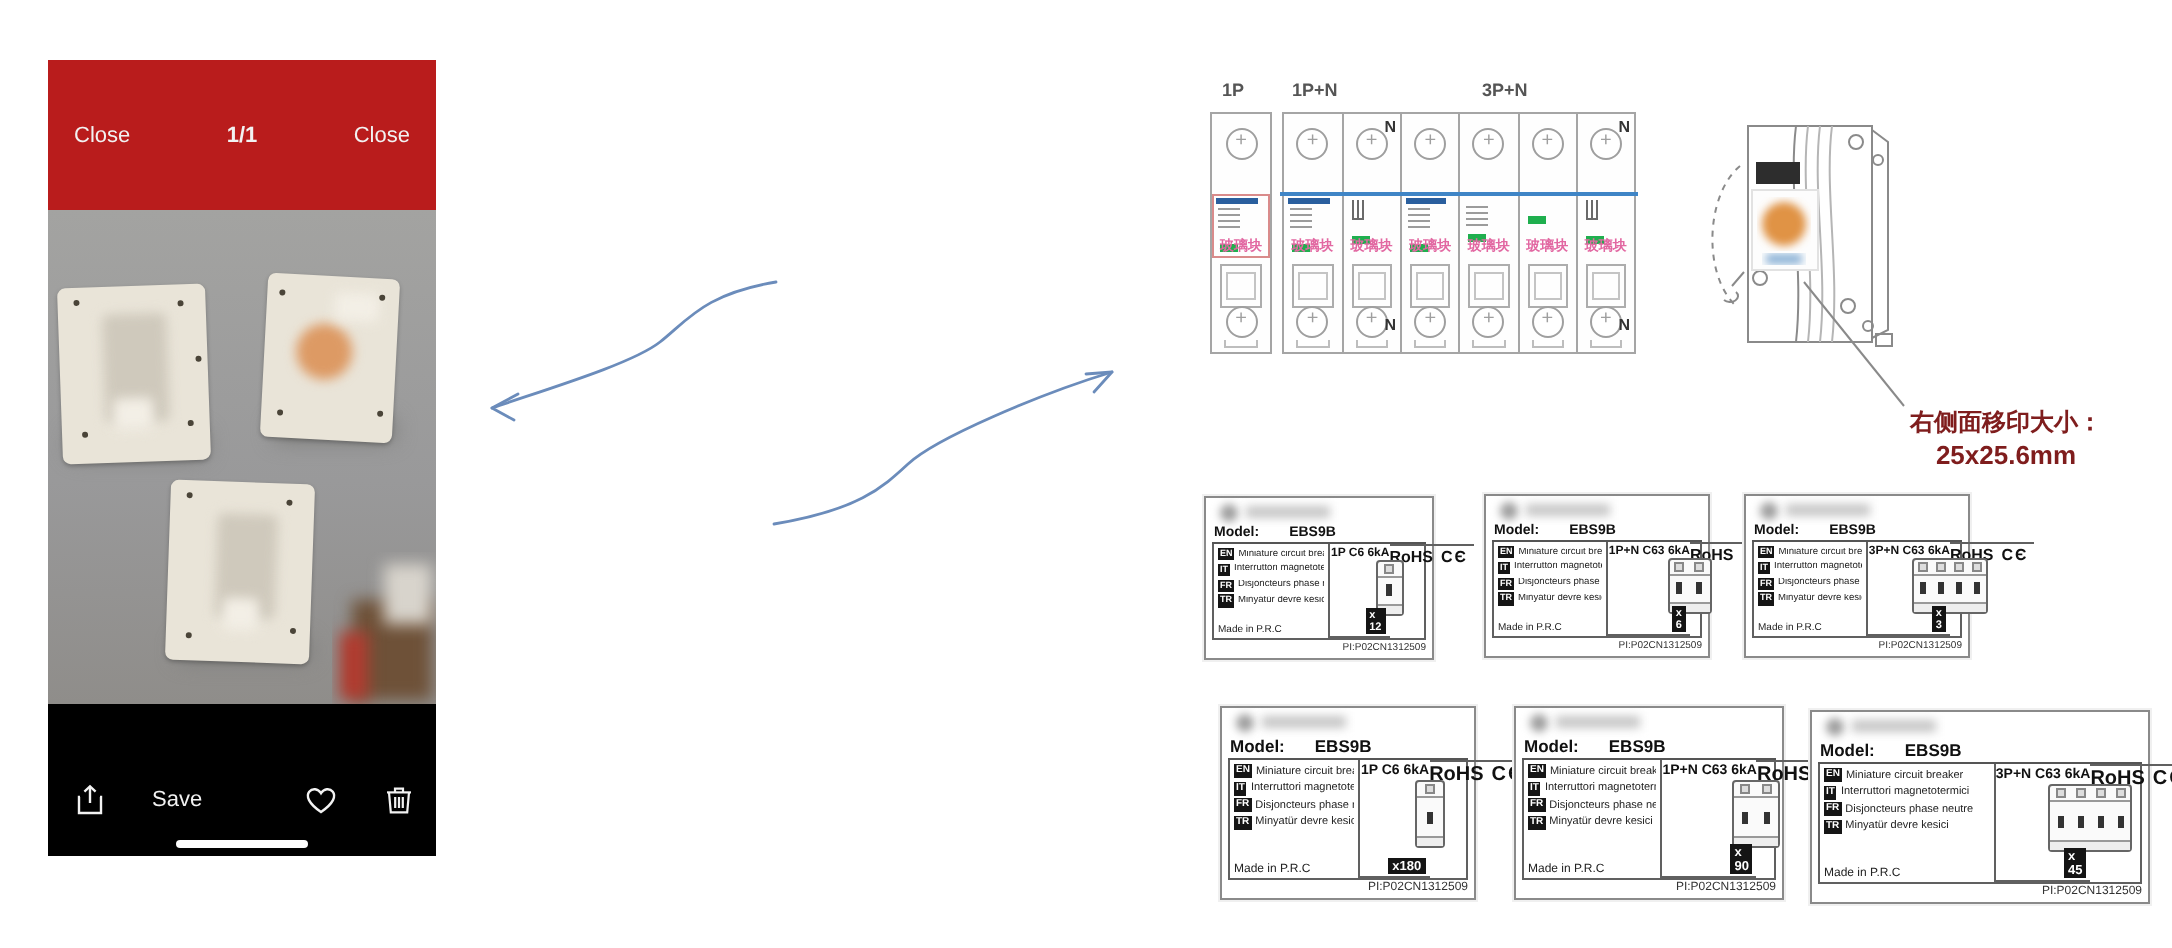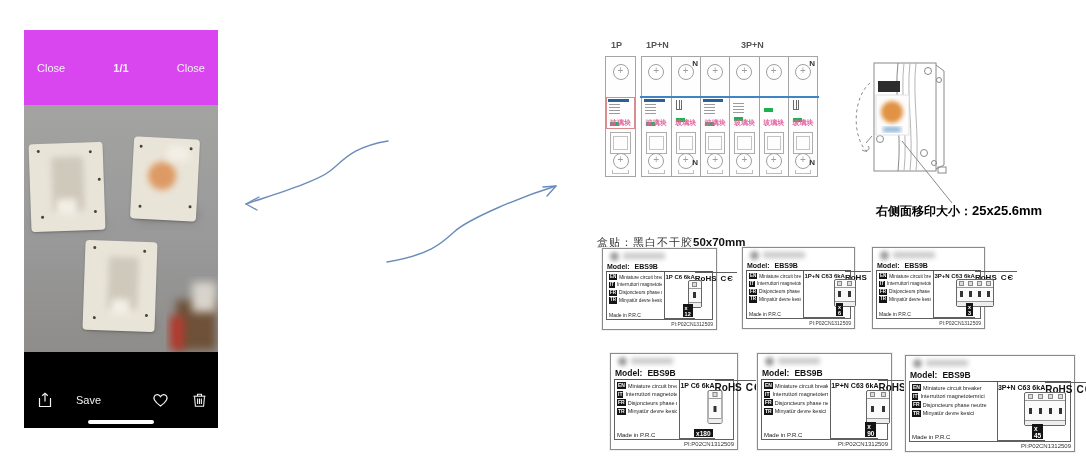--- a/index.html
+++ b/index.html
@@ -1,21 +1,21 @@
 <!DOCTYPE html>
 <html><head>
 <meta charset="utf-8">
 <style>
   html,body{margin:0;padding:0;background:#fff;}
   .stage{position:relative;width:1086px;height:474px;background:#ffffff;overflow:hidden;
          font-family:"Liberation Sans",sans-serif;color:#222;}
 
   
   .phone{position:absolute;left:24px;top:30px;width:194px;height:398px;background:#000;}
-  .phone-top{position:absolute;top:0;left:0;right:0;height:75px;background:#d946ef;
+  .phone-top{position:absolute;top:0;left:0;right:0;height:75px;background:#b91c1c;
              display:flex;align-items:center;justify-content:space-between;
              padding:0 13px;box-sizing:border-box;color:#f2f2f2;font-size:11px;}
   .phone-top .counter{font-weight:bold;}
   .phone-photo{position:absolute;top:75px;left:0;width:194px;height:247px;background:#9a9a98;overflow:hidden;}
   .photo-grad{position:absolute;inset:0;background:linear-gradient(180deg,#a3a3a1 0%,#99999a 55%,#8f8d8a 100%);}
   .bk-shadow{position:absolute;background:#7e7e7c;filter:blur(5px);border-radius:8px;}
   .bkr{position:absolute;background:#e9e4d8;border-radius:4px;box-shadow:0 1px 2px rgba(0,0,0,.25);}
   .bk-a{left:6px;top:38px;width:74px;height:88px;transform:rotate(-2deg);}
   .bk-b{left:108px;top:33px;width:66px;height:82px;transform:rotate(3deg);}
   .bk-c{left:60px;top:136px;width:72px;height:90px;transform:rotate(2deg);}
@@ -62,42 +62,42 @@
            color:#e268a2;font-weight:bold;white-space:nowrap;overflow:hidden;}
   .m-toggle{position:absolute;top:75px;left:4px;right:4px;height:20px;border:1px solid #adadad;}
   .m-toggle::after{content:"";position:absolute;inset:3px 2px;border:1px solid #c4c4c4;}
   .m-foot{position:absolute;bottom:2px;left:6px;right:6px;height:3px;border:1px solid #bdbdbd;border-top:none;}
   .busline{position:absolute;left:-1px;right:-1px;top:40px;height:2px;background:#3f85c6;z-index:2;}
   .nmark{position:absolute;right:2px;font-size:8px;font-weight:bold;color:#333;z-index:3;}
   .nmark.t{top:2px;} .nmark.b{top:101px;}
 
   
   .sideview{position:absolute;left:840px;top:55px;width:215px;height:175px;}
-  .side-caption{position:absolute;left:876px;top:203px;font-size:12px;font-weight:bold;color:#000000;}
+  .side-caption{position:absolute;left:920px;top:203px;font-size:12px;font-weight:bold;color:#7f1d1d;text-align:center;}
   .side-caption .sz{font-size:13px;}
 
   
   .sec-title{position:absolute;font-size:11px;color:#333;letter-spacing:1px;}
   .sec-title .sz{font-weight:bold;letter-spacing:0;font-size:11.5px;color:#111;}
   .st-box{left:597px;top:235px;} .st-carton{left:597px;top:340px;}
 
   
   .plabel{position:absolute;background:#fff;border:1px solid #8a8a8a;box-sizing:border-box;
           padding:2px 3px;display:flex;flex-direction:column;box-shadow:0 0 0 1px #f0f0f0;}
   .lab-0{left:602px;top:248px;width:115px;height:82px;}
   .lab-1{left:742px;top:247px;width:113px;height:82px;}
   .lab-2{left:872px;top:247px;width:113px;height:82px;}
   .lab-3{left:610px;top:353px;width:128px;height:97px;}
   .lab-4{left:757px;top:353px;width:135px;height:97px;}
   .lab-5{left:905px;top:355px;width:170px;height:97px;}
   .lg-logo{position:relative;height:11px;flex:none;}
   .lg-logo .blob1{position:absolute;left:4px;top:1px;width:9px;height:9px;border-radius:50%;background:#9e9e9e;filter:blur(2px);}
   .lg-logo .blob2{position:absolute;left:17px;top:2px;width:42px;height:6px;background:#c6c6c6;filter:blur(2.5px);}
   .lmodel{flex:none;font-weight:bold;color:#111;border-bottom:1px solid #555;padding:1px 0 1px 1px;}
-  .lmodel .mv{margin-left:5px;}
+  .lmodel .mv{margin-left:15px;}
   .lbody{flex:1;display:flex;border:1px solid #606060;border-top:none;min-height:0;}
   .lleft{flex:1.15;display:flex;flex-direction:column;padding:2px 2px 1px 2px;border-right:1px solid #606060;min-width:0;}
   .lrow{display:flex;align-items:center;gap:2px;margin-bottom:1.5px;}
   .lcode{flex:none;background:#151515;color:#fff;font-weight:bold;padding:0 1px;line-height:1.4;}
   .ltext{color:#222;white-space:nowrap;overflow:hidden;}
   .lmade{margin-top:auto;color:#222;}
   .lright{flex:1;display:flex;min-width:0;}
   .lspec{flex:none;font-weight:bold;text-align:center;color:#111;border-bottom:1px solid #606060;padding:1.5px 0;}
   .licon{flex:1;position:relative;min-height:0;}
   .lqty{position:absolute;right:2px;bottom:2px;background:#141414;color:#fff;font-weight:bold;padding:0.5px 2px;}
@@ -301,23 +301,20 @@
     <rect x="38" y="26" width="22" height="11" fill="#2d2d2d"></rect>
     <rect x="36" y="40" width="33" height="40" fill="#fdfdfd" stroke="#e2e2e2"></rect>
     <circle cx="52" cy="57" r="11" fill="#e09344" filter="url(#bl)"></circle>
     <rect x="43" y="72" width="18" height="5" fill="#85aed4" filter="url(#bl)"></rect>
     <line x1="62" y1="86" x2="112" y2="148" stroke="#8a8a8a"></line>
   </svg>
   <div class="side-caption">
     <span>右侧面移印大小：</span><span class="sz">25x25.6mm</span>
   </div>
 
-  <div class="sec-title st-box">
-    <span>盒贴：黑白不干胶</span><span class="sz">50x70mm</span>
-  </div>
 
   <div class="plabel sm lab-0">
     <div class="lg-logo">
         <span class="blob1"></span>
         <span class="blob2"></span>
       </div>
     <div class="lmodel"><span class="ml">Model:</span><span class="mv">EBS9B</span></div>
     <div class="lbody">
       <div class="lleft">
         <div class="langs">

